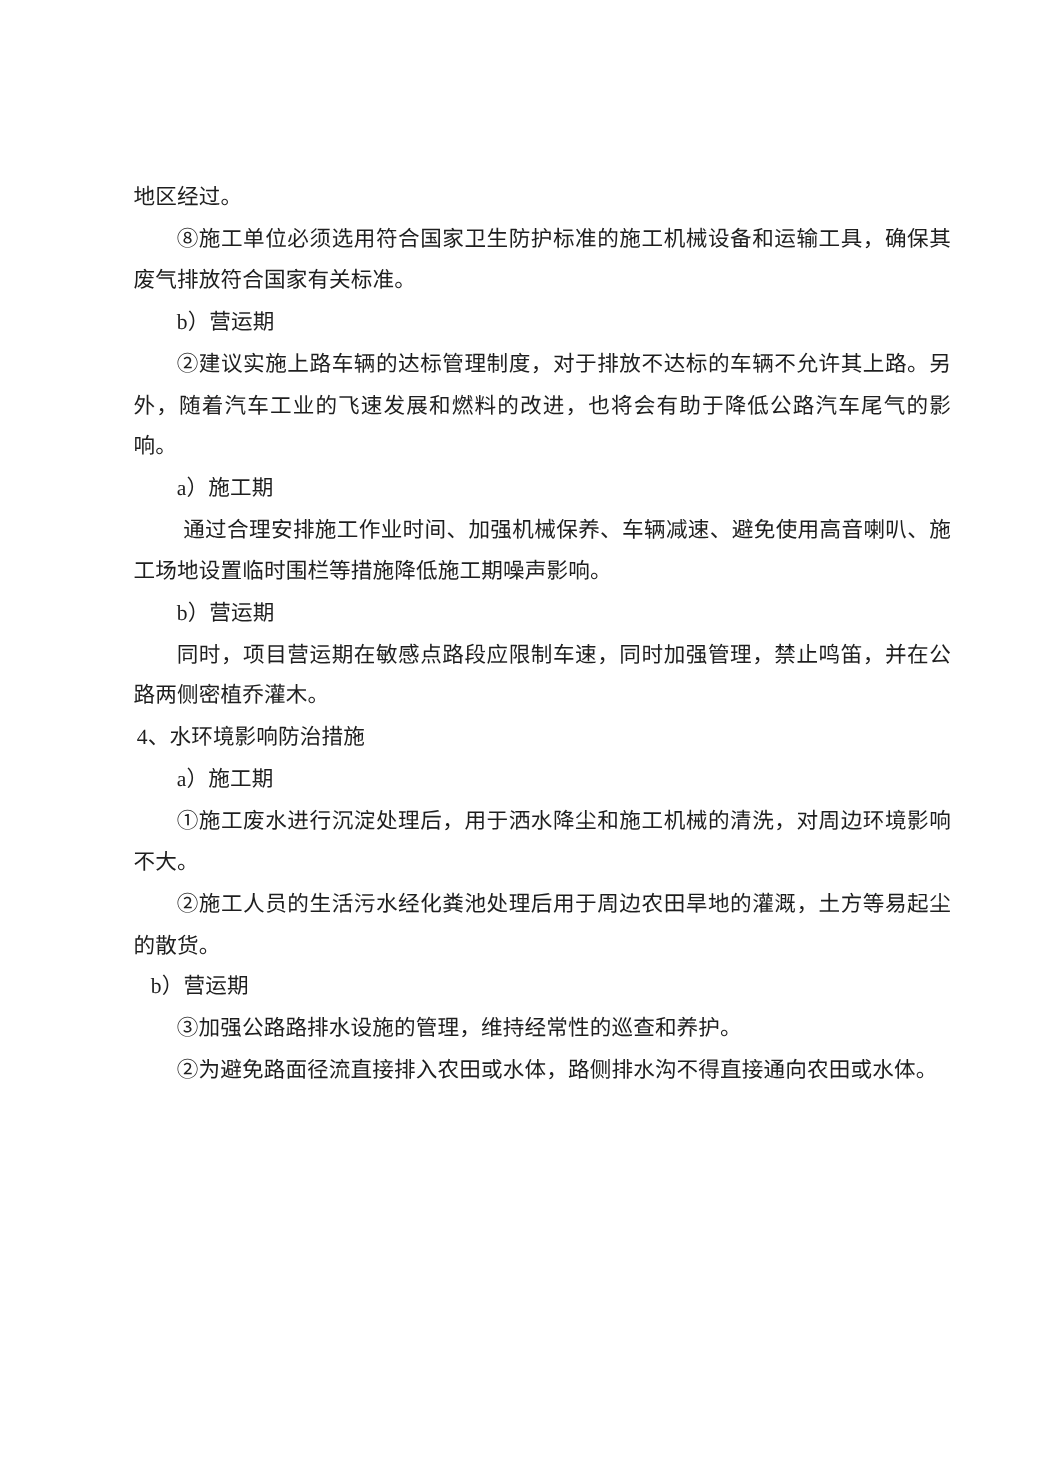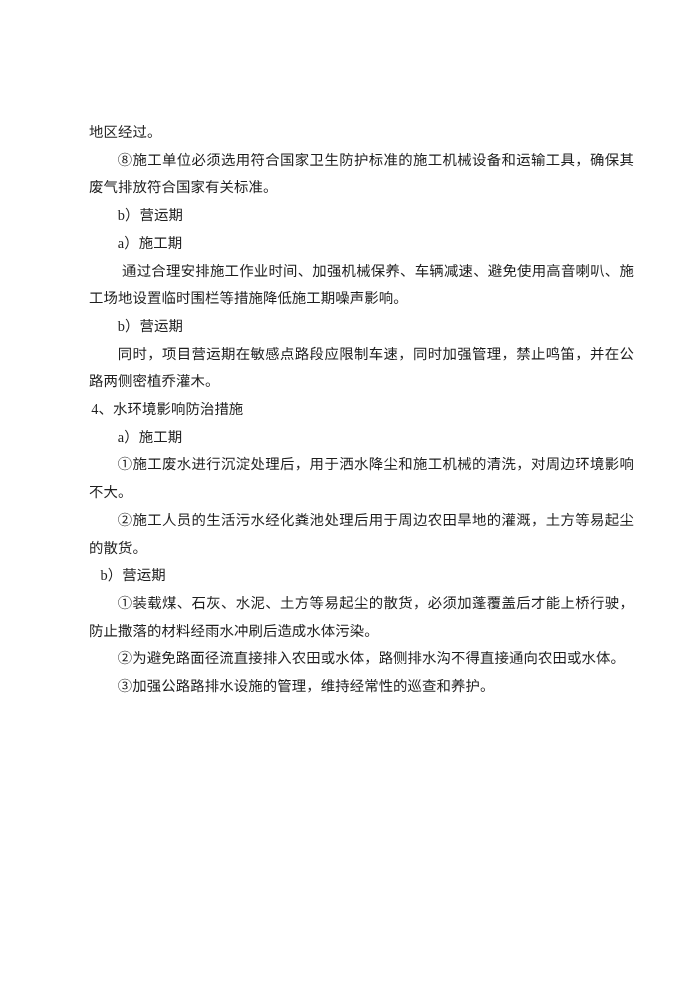--- a/index.html
+++ b/index.html
@@ -41,26 +41,26 @@
   .i23  { text-indent: 2.3em; }
 </style>
 </head>
 <body>
 
 <div class="doc-page" style="background: rgb(255, 255, 255); color: rgb(30, 30, 30);">
   <div class="doc-content">
     <p class="i0">地区经过。</p>
     <p class="i2">⑧施工单位必须选用符合国家卫生防护标准的施工机械设备和运输工具，确保其废气排放符合国家有关标准。</p>
     <p class="i2">b）营运期</p>
+    <p class="i2">②建议实施上路车辆的达标管理制度，对于排放不达标的车辆不允许其上路。另外，随着汽车工业的飞速发展和燃料的改进，也将会有助于降低公路汽车尾气的影响。</p>
     <p class="i2">a）施工期</p>
     <p class="i23">通过合理安排施工作业时间、加强机械保养、车辆减速、避免使用高音喇叭、施工场地设置临时围栏等措施降低施工期噪声影响。</p>
     <p class="i2">b）营运期</p>
     <p class="i2">同时，项目营运期在敏感点路段应限制车速，同时加强管理，禁止鸣笛，并在公路两侧密植乔灌木。</p>
     <p class="i015">4、水环境影响防治措施</p>
     <p class="i2">a）施工期</p>
     <p class="i2">①施工废水进行沉淀处理后，用于洒水降尘和施工机械的清洗，对周边环境影响不大。</p>
     <p class="i2">②施工人员的生活污水经化粪池处理后用于周边农田旱地的灌溉，土方等易起尘的散货。</p>
     <p class="i08">b）营运期</p>
-    <p class="i2">①装载煤、石灰、水泥、土方等易起尘的散货，必须加蓬覆盖后才能上桥行驶，防止撒落的材料经雨水冲刷后造成水体污染。</p>
+    <p class="i2">③加强公路路排水设施的管理，维持经常性的巡查和养护。</p>
     <p class="i2">②为避免路面径流直接排入农田或水体，路侧排水沟不得直接通向农田或水体。</p>
-    <p class="i2">③加强公路路排水设施的管理，维持经常性的巡查和养护。</p>
   </div>
 </div>
 
 </body></html>

